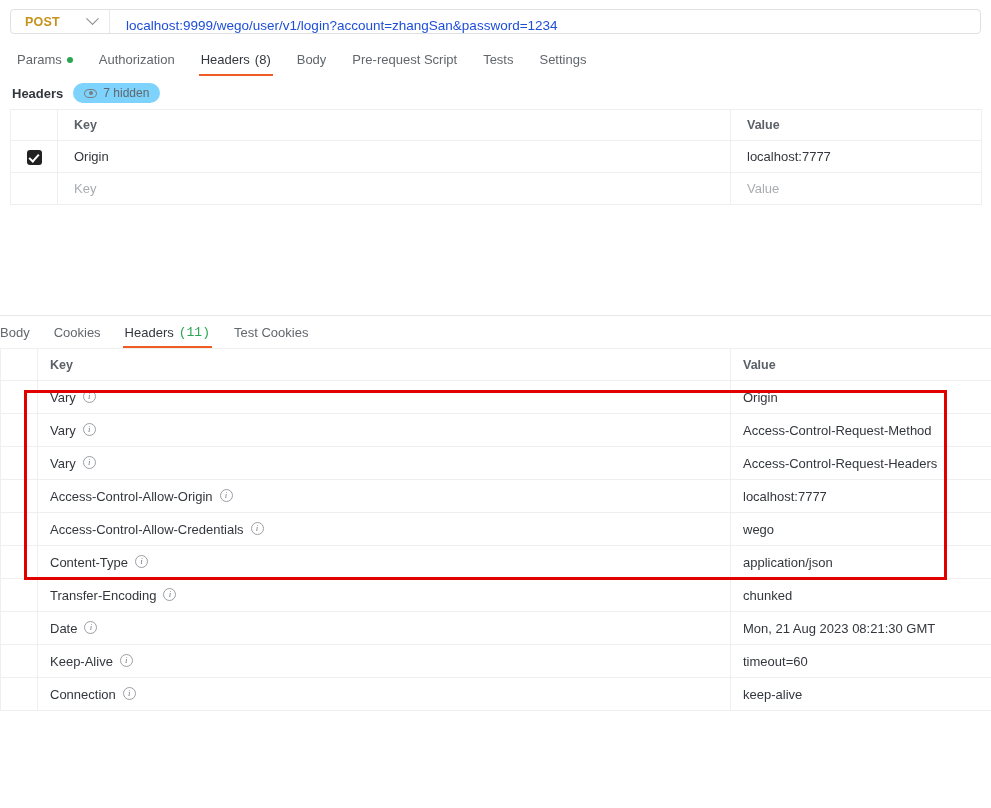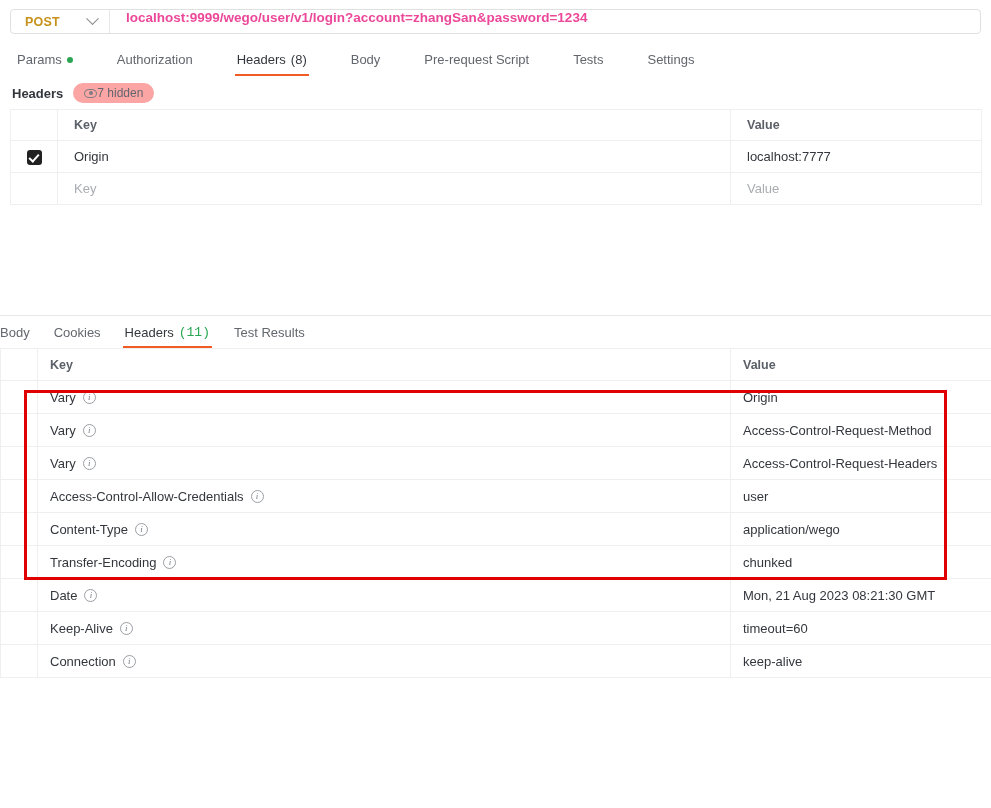--- a/index.html
+++ b/index.html
@@ -39,33 +39,32 @@
   }
   .chev {
     width: 9px; height: 9px;
     border-right: 1.3px solid #8a8a8a;
     border-bottom: 1.3px solid #8a8a8a;
     transform: rotate(45deg) translate(-2px,-2px);
   }
   .url-input {
     flex: 1;
     display: flex;
-    align-items: flex-start;
+    align-items: flex-end;
     padding: 0 16px;
     font-size: 13.5px;
-    color: #ec4899;
+    color: #1d4ed8;
     cursor: text;
-    font-weight: bold;
   }
 
   
   .req-tabs {
     display: flex;
     align-items: flex-end;
-    gap: 18px;
+    gap: 0;
     padding: 0 4px;
     margin-top: 12px;
     height: 30px;
   }
   .tab {
     position: relative;
     display: flex;
     align-items: center;
     gap: 5px;
     padding: 0 13px 9px 13px;
@@ -95,22 +94,22 @@
     align-items: center;
     gap: 10px;
     padding: 0 12px;
     height: 28px;
     margin-top: 3px;
   }
   .sub-title { font-size: 13px; font-weight: bold; color: #33373d; }
   .hidden-pill {
     display: flex;
     align-items: center;
-    gap: 0;
-    background: #fca5a5;
+    gap: 6px;
+    background: #7dd3fc;
     border-radius: 11px;
     padding: 3px 11px;
     font-size: 12px;
     color: #62666d;
     cursor: pointer;
     justify-content: center;
   }
   .eye {
     width: 13px; height: 9px;
     position: relative;
@@ -190,21 +189,21 @@
   .count-green { color: #2aa653; font-family: Liberation Mono, monospace; }
 
   .res-area { position: relative; }
   .res-tbl col.c-gut { width: 37px; }
   .res-tbl col.c-key { width: 693px; }
   .res-tbl col.c-val { width: 261px; }
   .res-tbl th { height: 32px; padding: 0 0 0 12px; font-size: 12.5px; font-weight: bold; color: #5c6169; }
   .res-tbl th.h-gut { padding: 0; }
   .res-tbl td { height: 33px; padding: 0 0 0 12px; font-size: 13px; color: #33373d; }
   .res-tbl td.gut { padding: 0; }
-  .kcell { display: flex; align-items: center; gap: 7px; }
+  .kcell { display: flex; gap: 7px; }
 
   .info-ico {
     width: 13px; height: 13px;
     border: 1px solid #9b9ea3;
     border-radius: 50%;
     display: inline-flex;
     align-items: center;
     justify-content: center;
     font-size: 9px;
     font-style: italic;
@@ -313,21 +312,21 @@
     <span>Body</span>
   </div>
   <div class="tab">
     <span>Cookies</span>
   </div>
   <div class="tab active">
     <span>Headers</span>
     <span class="count-green">(11)</span>
   </div>
   <div class="tab">
-    <span>Test Results</span>
+    <span>Test Cookies</span>
   </div>
 </div>
 
 <div class="res-area">
   <table class="tbl res-tbl">
     <colgroup>
         <col class="c-gut">
         <col class="c-key">
         <col class="c-val">
       </colgroup>
@@ -366,35 +365,45 @@
             <span>Vary</span>
             <span class="info-ico">i</span>
           </span>
         </td>
         <td>Access-Control-Request-Headers</td>
       </tr>
       <tr>
         <td class="gut"></td>
         <td>
           <span class="kcell">
+            <span>Access-Control-Allow-Origin</span>
+            <span class="info-ico">i</span>
+          </span>
+        </td>
+        <td>localhost:7777</td>
+      </tr>
+      <tr>
+        <td class="gut"></td>
+        <td>
+          <span class="kcell">
             <span>Access-Control-Allow-Credentials</span>
             <span class="info-ico">i</span>
           </span>
         </td>
-        <td>user</td>
+        <td>wego</td>
       </tr>
       <tr>
         <td class="gut"></td>
         <td>
           <span class="kcell">
             <span>Content-Type</span>
             <span class="info-ico">i</span>
           </span>
         </td>
-        <td>application/wego</td>
+        <td>application/json</td>
       </tr>
       <tr>
         <td class="gut"></td>
         <td>
           <span class="kcell">
             <span>Transfer-Encoding</span>
             <span class="info-ico">i</span>
           </span>
         </td>
         <td>chunked</td>

